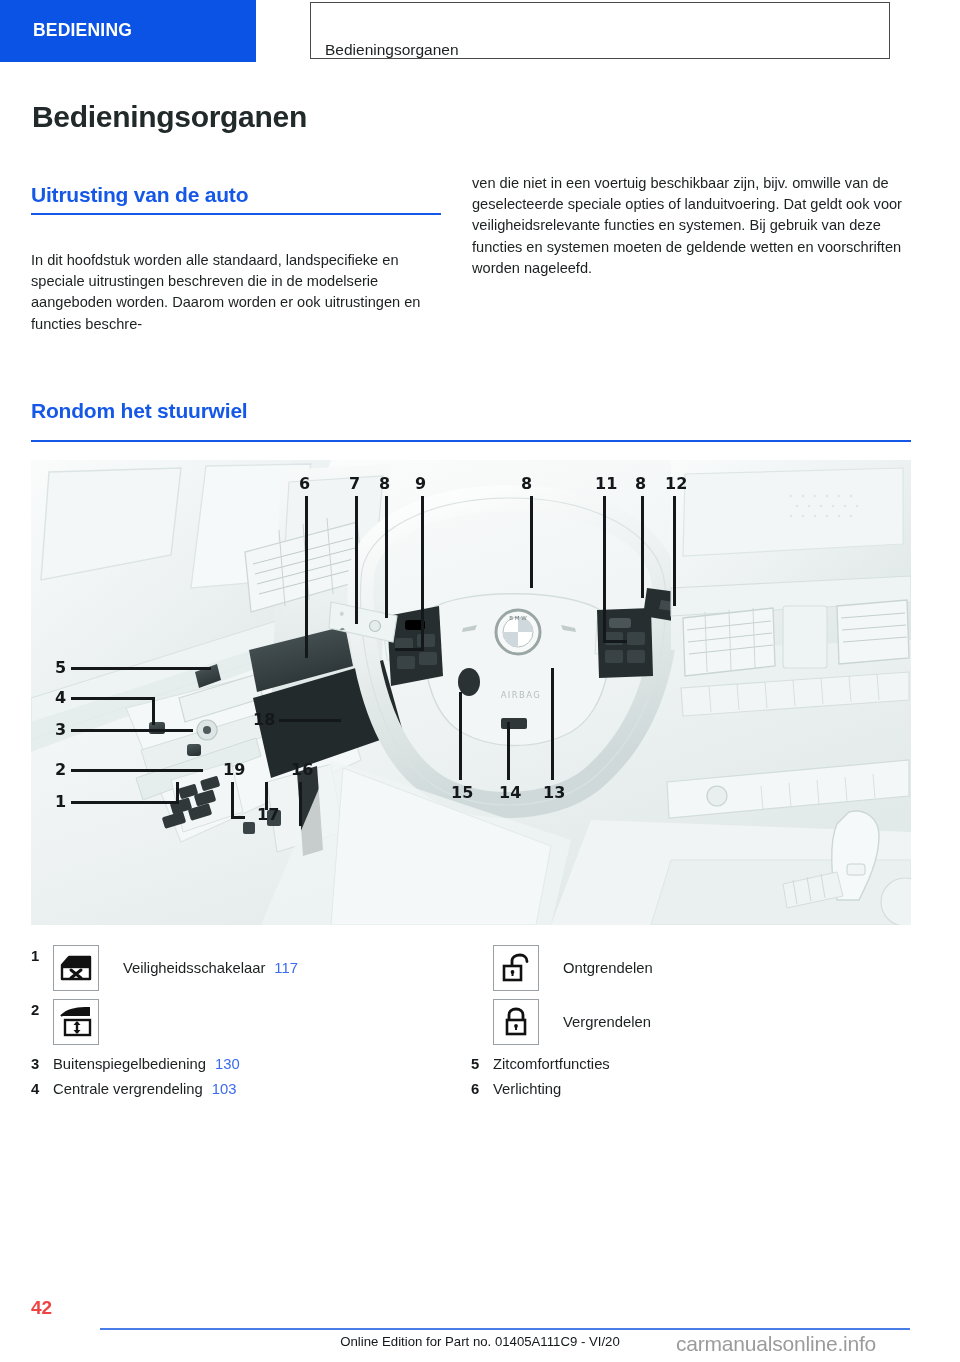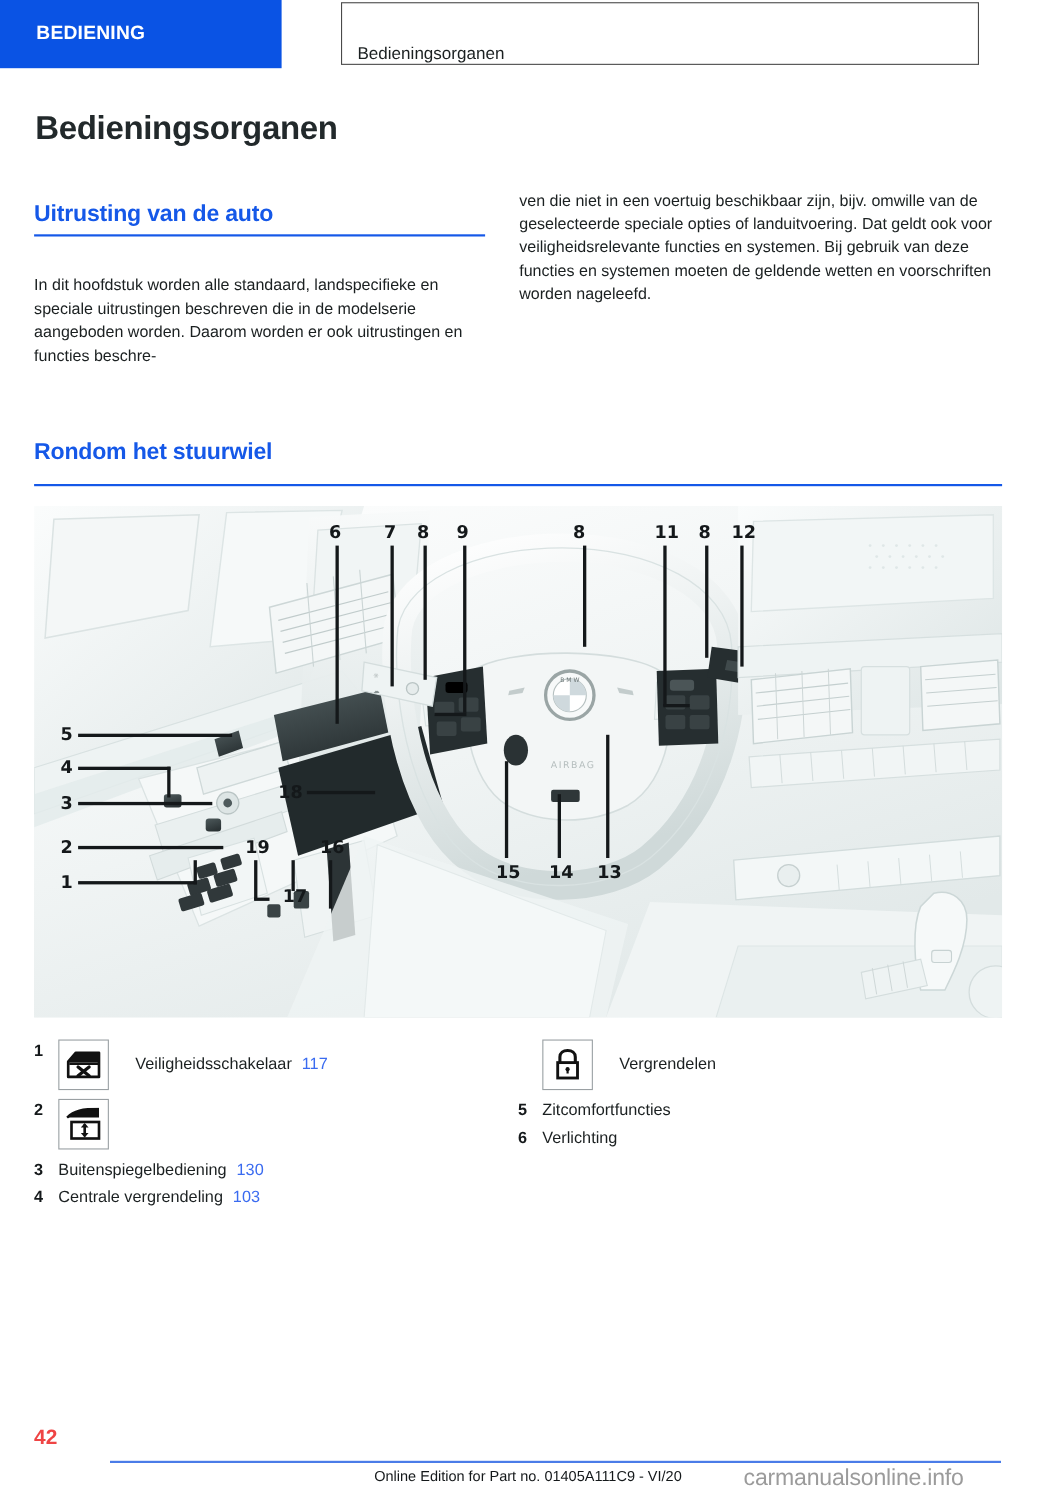--- a/index.html
+++ b/index.html
@@ -600,20 +600,36 @@
     <div class="legend-row">
       <div class="legend-num">4</div>
       <div class="legend-text">
         <span>Centrale vergrendeling</span><span class="pageref">103</span>
       </div>
     </div>
   </div>
 
   <div class="legend-col" id="legend-col-right">
 
+    <div class="legend-row with-icon">
+      <div class="legend-num"></div>
+      <div class="legend-icon-cell">
+        <div class="icon-box">
+          <svg width="30" height="30" viewBox="0 0 30 30">
+            <path d="M11,13 L11,8 C11,4 15,2 19,2 C23,2 26,4.5 26,8.5" fill="none" stroke="#111111" stroke-width="2.8" stroke-linecap="round"></path>
+            <rect x="3" y="13" width="17" height="14" fill="#ffffff" stroke="#111111" stroke-width="2.6"></rect>
+            <circle cx="11.5" cy="19" r="1.9" fill="#111111"></circle>
+            <path d="M11.5,19 L11.5,23" stroke="#111111" stroke-width="2"></path>
+          </svg>
+        </div>
+      </div>
+      <div class="legend-text">
+        <span>Ontgrendelen</span>
+      </div>
+    </div>
 
     <div class="legend-row with-icon">
       <div class="legend-num"></div>
       <div class="legend-icon-cell">
         <div class="icon-box">
           <svg width="30" height="30" viewBox="0 0 30 30">
             <path d="M8,13 L8,8 C8,4 11,2 15,2 C19,2 22,4 22,8 L22,13" fill="none" stroke="#111111" stroke-width="2.8" stroke-linecap="round"></path>
             <rect x="6" y="13" width="18" height="14" fill="#ffffff" stroke="#111111" stroke-width="2.6"></rect>
             <circle cx="15" cy="19" r="1.9" fill="#111111"></circle>
             <path d="M15,19 L15,23" stroke="#111111" stroke-width="2"></path>

